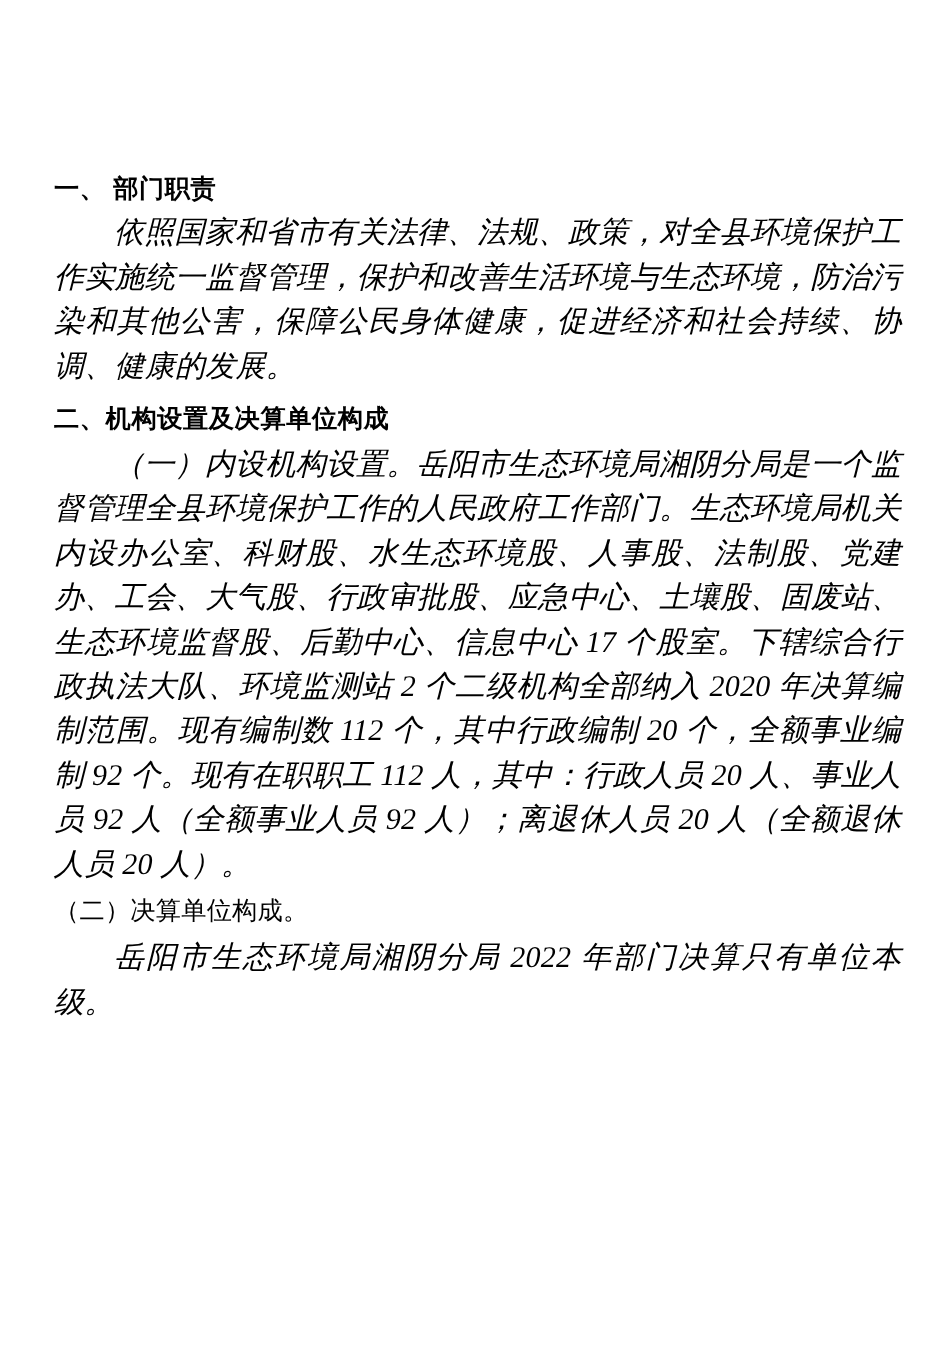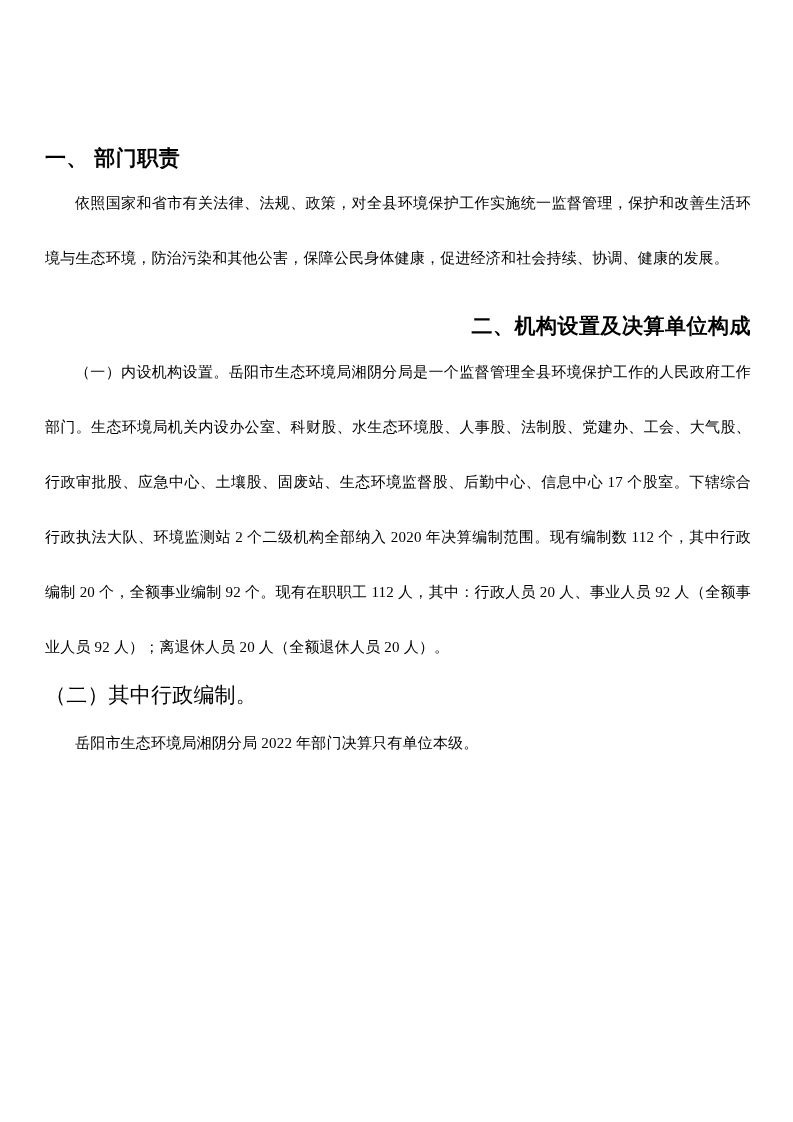--- a/index.html
+++ b/index.html
@@ -31,31 +31,31 @@
   }
   h2.section-heading {
     font-family: "Liberation Sans", "DejaVu Sans", sans-serif;
     font-weight: bold;
     font-size: 21px;
     line-height: 1.35;
     margin: 0 0 4px 0;
     letter-spacing: 0.5px;
   }
   h2.section-heading.spaced {
-    margin-top: 26px;
-    text-align: right;
+    margin-top: 12px;
   }
   p.body-text {
-    font-size: 15px;
-    line-height: 55px;
+    font-size: 25px;
+    line-height: 37px;
     margin: 0;
     text-align: justify;
     text-justify: inter-ideograph;
     text-indent: 2em;
     letter-spacing: 0.2px;
+    font-style: italic;
   }
   p.subheading {
     font-size: 21px;
     line-height: 41px;
     margin: 0;
     text-indent: 0;
     letter-spacing: 0.2px;
   }
   .block {
     margin-bottom: 2px;
@@ -68,18 +68,18 @@
   <div class="content">
 
     <div class="block">
       <h2 class="section-heading">一、 部门职责</h2>
       <p class="body-text">依照国家和省市有关法律、法规、政策，对全县环境保护工作实施统一监督管理，保护和改善生活环境与生态环境，防治污染和其他公害，保障公民身体健康，促进经济和社会持续、协调、健康的发展。</p>
     </div>
 
     <div class="block">
       <h2 class="section-heading spaced">二、机构设置及决算单位构成</h2>
       <p class="body-text">（一）内设机构设置。岳阳市生态环境局湘阴分局是一个监督管理全县环境保护工作的人民政府工作部门。生态环境局机关内设办公室、科财股、水生态环境股、人事股、法制股、党建办、工会、大气股、行政审批股、应急中心、土壤股、固废站、生态环境监督股、后勤中心、信息中心 17 个股室。下辖综合行政执法大队、环境监测站 2 个二级机构全部纳入 2020 年决算编制范围。现有编制数 112 个，其中行政编制 20 个，全额事业编制 92 个。现有在职职工 112 人，其中：行政人员 20 人、事业人员 92 人（全额事业人员 92 人）；离退休人员 20 人（全额退休人员 20 人）。</p>
-      <p class="subheading">（二）其中行政编制。</p>
+      <p class="subheading">（二）决算单位构成。</p>
       <p class="body-text">岳阳市生态环境局湘阴分局 2022 年部门决算只有单位本级。</p>
     </div>
 
   </div>
 </div>
 
 </body></html>

